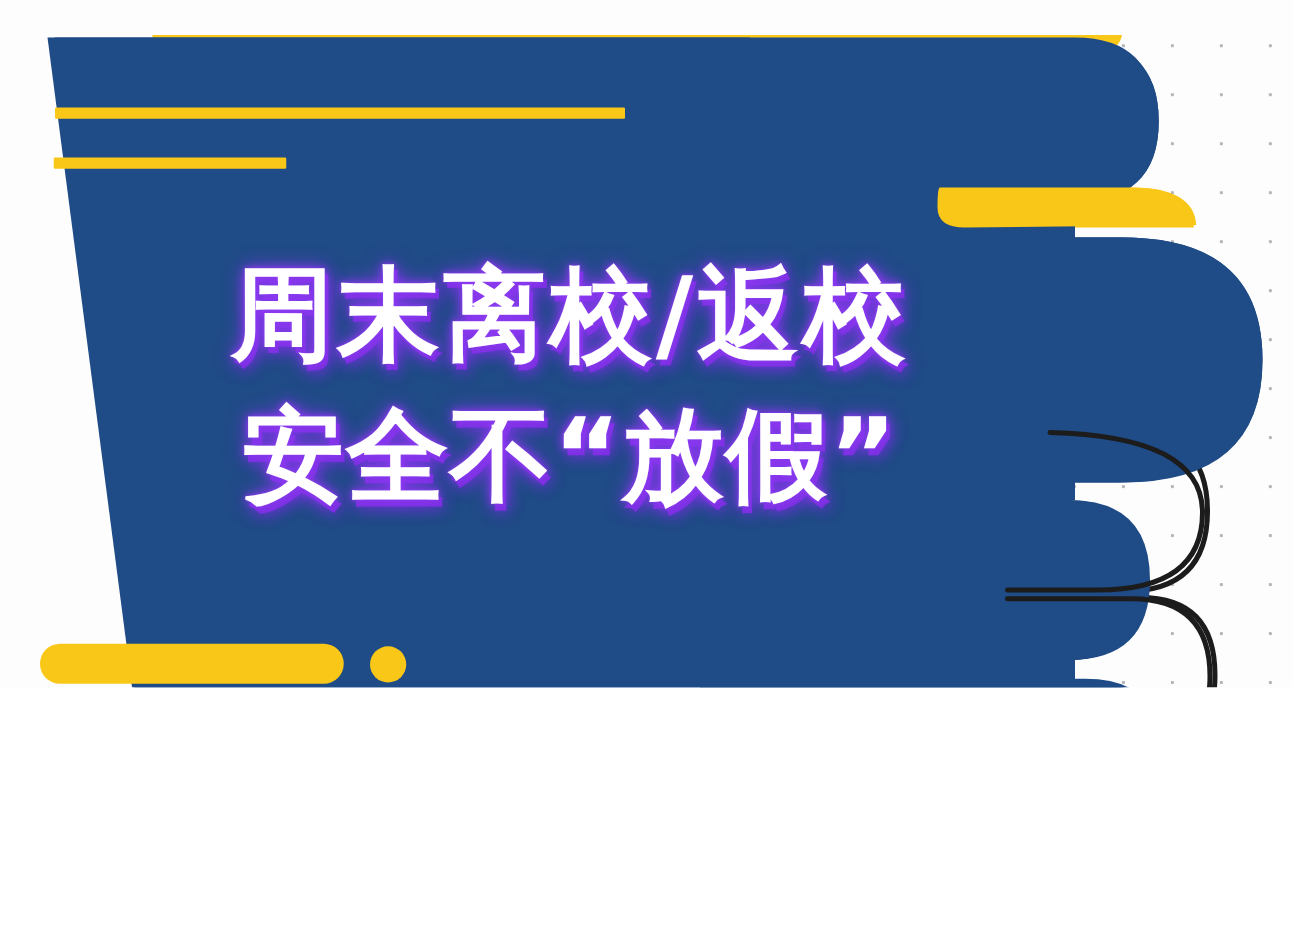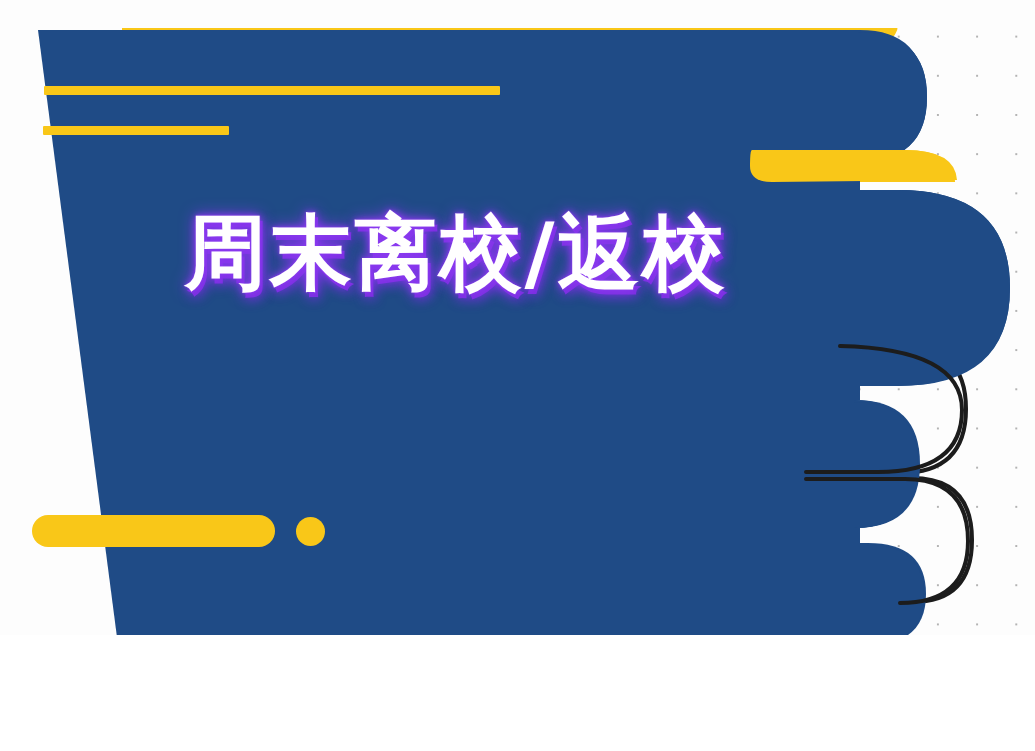--- a/index.html
+++ b/index.html
@@ -4,21 +4,21 @@
 <title>周末离校/返校 安全不"放假"</title>
 <style>
   html, body {
     margin: 0;
     padding: 0;
     background: #ffffff;
   }
   #poster {
     position: relative;
     width: 1035px;
-    height: 635px;
+    height: 550px;
     overflow: hidden;
     background-color: #fdfdfd;
     font-family: "Liberation Sans", "DejaVu Sans", sans-serif;
   }
   
   .dot-grid {
     position: absolute;
     inset: 0;
     background-image: radial-gradient(circle, #9a9a9a 1.1px, rgba(255,255,255,0) 1.3px);
     background-size: 39.2px 39.2px;
@@ -200,18 +200,19 @@
   </svg>
 
   <div class="rule rule-long"></div>
   <div class="rule rule-short"></div>
 
   <div class="pill"></div>
   <div class="pill-dot"></div>
 
   <div class="headline">
     <div class="line line1">周末离校/返校</div>
+    <div class="line line2">安全不“放假”</div>
   </div>
 
   <div class="marker-line"></div>
   <div class="marker-dot"></div>
 
 </div>
 
 </body></html>

